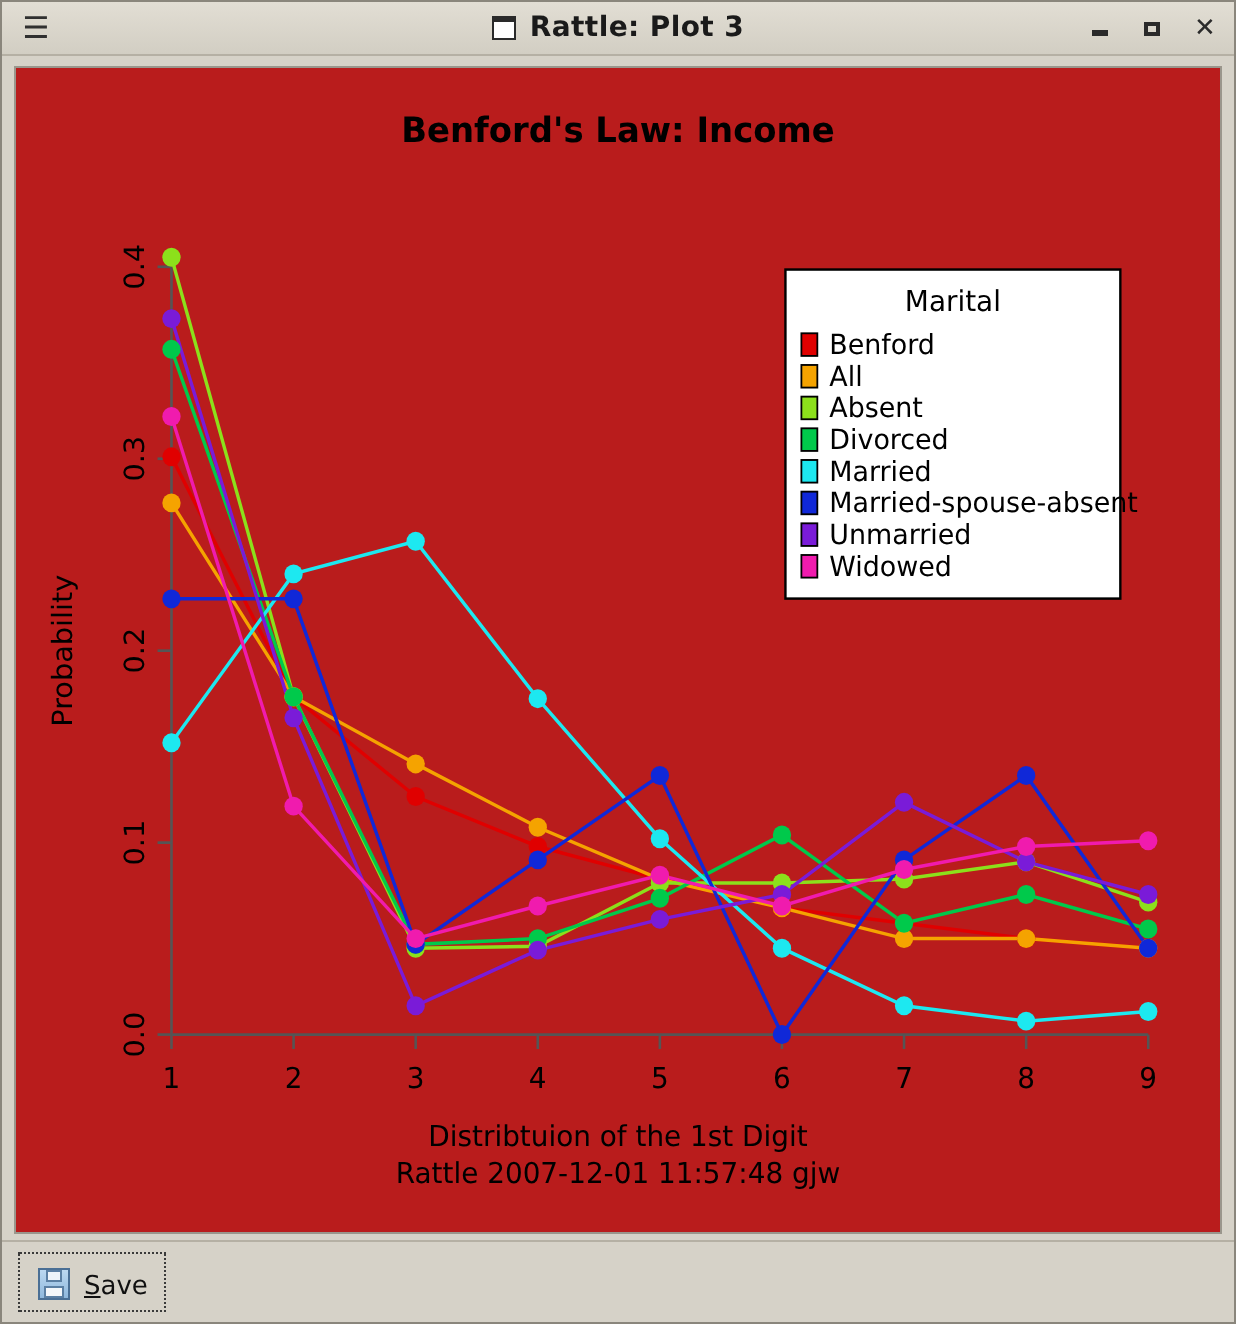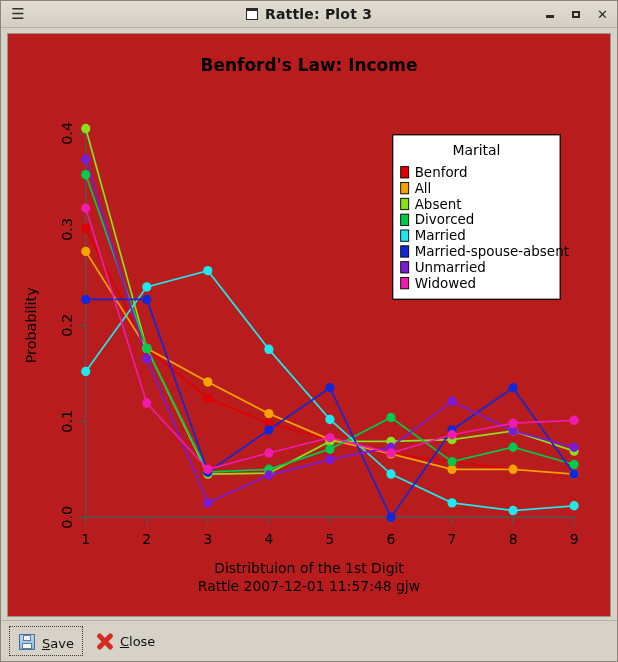--- a/index.html
+++ b/index.html
@@ -303,22 +303,15 @@
       <span class="ico ico-save">
         <span class="body"></span>
           <span class="shutter"></span>
           <span class="lbl"></span>
       </span>
       <span class="tb-label"><u>S</u>ave</span>
     </div>
 
 
 
-    <div class="tb-btn">
-      <span class="ico ico-close">
-        <span class="b1"></span>
-          <span class="b2"></span>
-      </span>
-      <span class="tb-label"><u>C</u>lose</span>
-    </div>
 
   </div>
 </div>
 
 </body></html>

